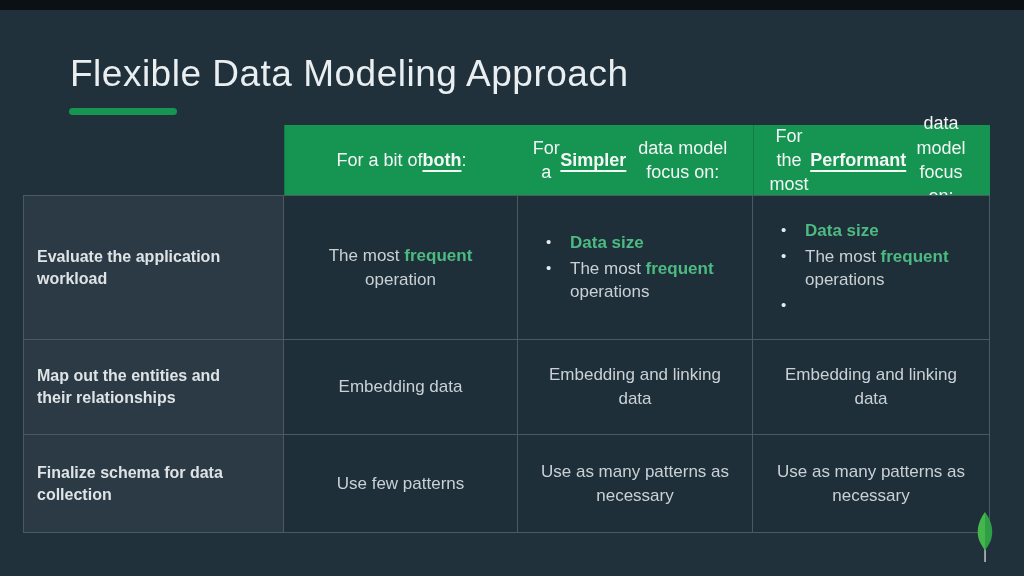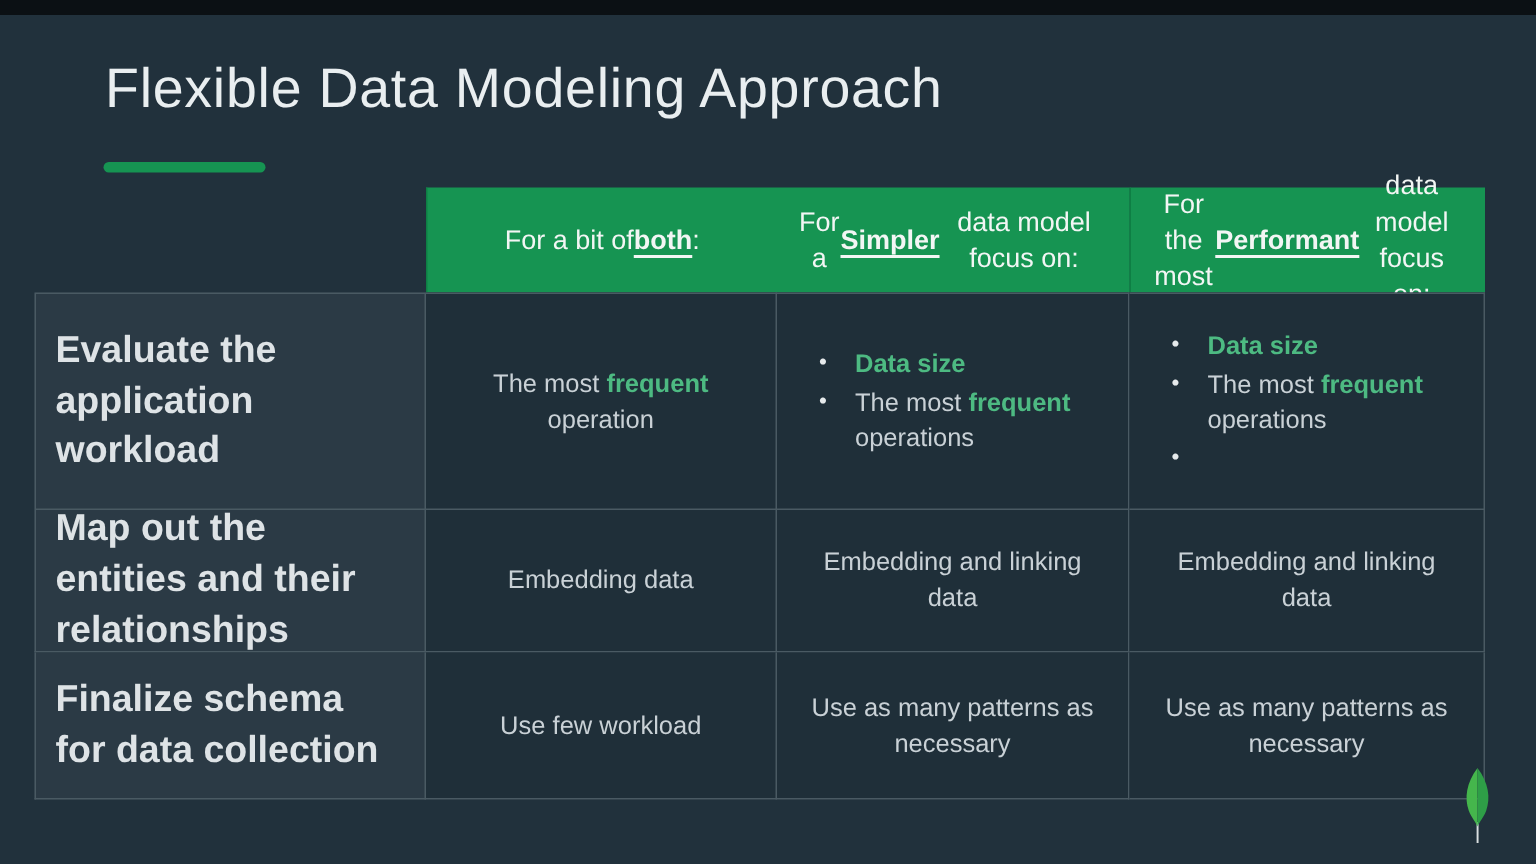--- a/index.html
+++ b/index.html
@@ -7,21 +7,21 @@
     width:1024px;height:576px;position:relative;overflow:hidden;
     background:#21313C;
     font-family:"Liberation Sans", sans-serif;
     -webkit-font-smoothing:antialiased;
   }
   .topbar{
     position:absolute;left:0;top:0;width:1024px;height:10px;
     background:#0b1014;
   }
   .title{
-    position:absolute;left:70px;top:38px;
+    position:absolute;left:70px;top:53px;
     font-size:37px;font-weight:300;color:#E9EEF0;
     letter-spacing:0.5px;white-space:nowrap;
   }
   .title-underline{
     position:absolute;left:69px;top:108px;width:108px;height:7px;
     border-radius:3.5px;background:var(--accent,#1E9B52);
   }
   
   .tbl{
     position:absolute;left:23px;top:125px;width:967px;height:408px;
@@ -46,21 +46,21 @@
     border-right:1px solid #4A5A63;border-bottom:1px solid #4A5A63;
     background:#1F2F39;
     color:#C9D1D6;font-size:17px;line-height:1.4;
     display:flex;align-items:center;justify-content:center;text-align:center;
     padding:6px 16px;
   }
   .bcell.bt{border-top:1px solid #4A5A63;}
   .bcell.bl{border-left:1px solid #4A5A63;}
   .rhead{
     background:#2B3A45;justify-content:flex-start;text-align:left;
-    color:#DEE3E6;font-weight:bold;font-size:25px;line-height:1.35;
+    color:#DEE3E6;font-weight:bold;font-size:16px;line-height:1.35;
     padding:6px 24px 6px 13px;
   }
   .cell-k, .bul .k, .txt .k{color:var(--hl,#4DBA82);font-weight:bold;}
   .txt .k{color:var(--hl,#4DBA82);font-weight:bold;}
   .bul{display:flex;flex-direction:column;gap:2px;width:100%;
        padding-left:12px;box-sizing:border-box;text-align:left;}
   .bline{display:flex;align-items:flex-start;}
   .dot{flex:0 0 24px;color:#E6EAEC;font-size:15px;line-height:1.45;text-align:left;}
   .btext{flex:1 1 auto;line-height:1.38;padding-right:4px;}
   
@@ -133,21 +133,21 @@
     <div class="bcell">
       <span class="txt"><span>Embedding and linking data</span></span>
     </div>
     <div class="bcell">
       <span class="txt"><span>Embedding and linking data</span></span>
     </div>
     <div class="bcell rhead bl">
       <span>Finalize schema for data collection</span>
     </div>
     <div class="bcell">
-      <span class="txt"><span>Use few workload</span></span>
+      <span class="txt"><span>Use few patterns</span></span>
     </div>
     <div class="bcell">
       <span class="txt"><span>Use as many patterns as necessary</span></span>
     </div>
     <div class="bcell">
       <span class="txt"><span>Use as many patterns as necessary</span></span>
     </div>
   </div>
 
 <svg class="leaf" viewBox="0 0 28 56">

